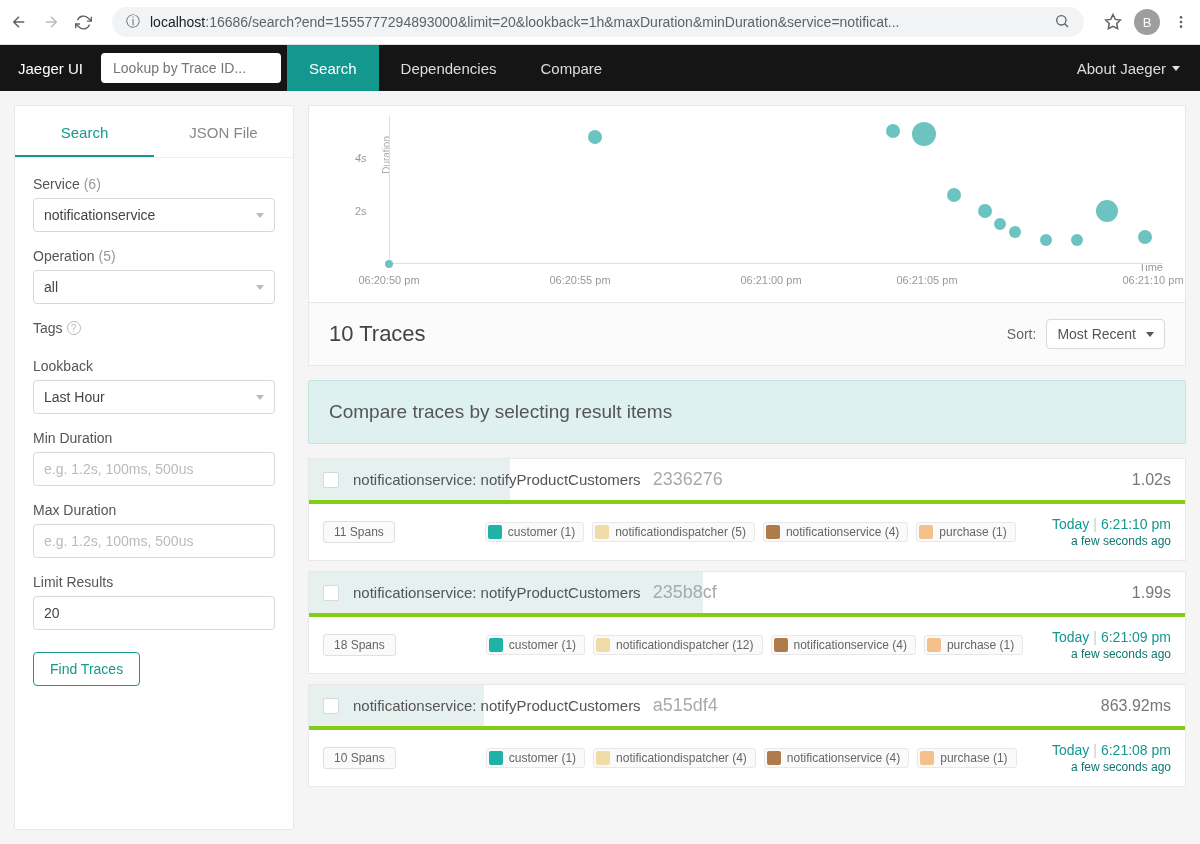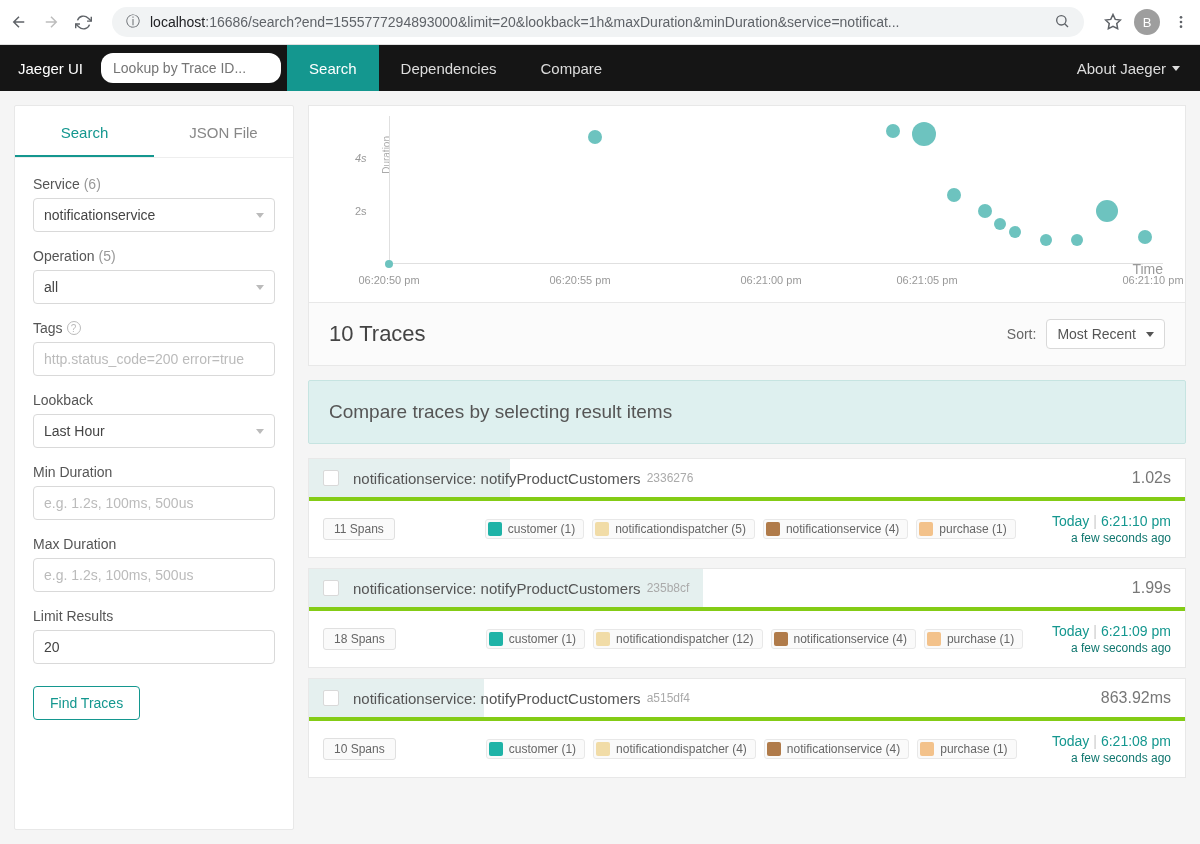--- a/index.html
+++ b/index.html
@@ -10,21 +10,21 @@
   .browser-bar .nav-icon { width: 22px; height: 22px; display:flex;align-items:center;justify-content:center; color:#5f6368; cursor:pointer; }
   .browser-bar .nav-icon.disabled { color:#bdbdbd; }
   .url-bar { flex:1; height:30px; background:#f1f3f4; border-radius:15px; display:flex; align-items:center; padding:0 14px; font-size:14px; color:#5f6368; gap:10px; margin:0 8px;}
   .url-text { white-space:nowrap; overflow:hidden; text-overflow:ellipsis; flex:1; }
   .url-text .host { color:#202124; }
   .avatar-circle { width:26px; height:26px; border-radius:50%; background:#9e9e9e; color:#fff; font-size:13px; display:flex;align-items:center;justify-content:center; }
 
   
   .topnav { height:46px; background:#151515; display:flex; align-items:center; color:#eee; font-size:15px; }
   .topnav .brand { padding:0 18px; font-weight:500; color:#fff; }
-  .trace-lookup { width:180px; height:30px; border-radius:12px; border:none; padding:0 12px; font-size:14px; margin-right:6px; }
+  .trace-lookup { width:180px; height:30px; border-radius:4px; border:none; padding:0 12px; font-size:14px; margin-right:6px; }
   .topnav .navitem { padding:0 22px; height:100%; display:flex; align-items:center; color:#ddd; cursor:pointer; }
   .topnav .navitem.active { background:#199; background:#14978f; background:#199d94; background:#1a9c93;  }
   .topnav .navitem.active { background:#199; }
   .topnav .navitem.active { background:#14978f; color:#fff; }
   .topnav .spacer { flex:1; }
   .topnav .about { padding-right:20px; color:#ddd; display:flex;align-items:center; gap:6px; }
   .caret { display:inline-block; width:0;height:0;border-left:4px solid transparent;border-right:4px solid transparent;border-top:5px solid currentColor; }
 
   
   .main { display:flex; padding:14px; gap:14px; height:calc(100% - 45px - 46px); }
@@ -42,42 +42,42 @@
   .help-circle { width:14px; height:14px; border:1px solid #bbb; border-radius:50%; font-size:10px; color:#bbb; display:inline-flex;align-items:center;justify-content:center; }
   .select, .input { width:100%; height:34px; border:1px solid #d9d9d9; border-radius:4px; padding:0 10px; font-size:14px; color:#444; background:#fff; display:flex; align-items:center; justify-content:space-between;}
   .select .caret { border-top-color:#bbb; }
   .input::placeholder { color:#bbb; }
   .find-btn { align-self:flex-start; height:34px; padding:0 16px; border:1px solid #14978f; border-radius:4px; background:#fff; color:#14978f; font-size:14px; cursor:pointer; margin-top:6px;}
 
   
   .chart-card { background:#fff; border:1px solid #e8e8e8; padding:10px 22px 6px 22px; }
   .chart-area { position:relative; height:180px; }
   .chart-yaxis-label { position:absolute; left:50px; top:20px; font-size:10px; color:#aaa; writing-mode:vertical-rl; transform:rotate(180deg);}
-  .chart-time-label { position:absolute; right:0; top:145px; font-size:14px; color:#999;}
+  .chart-time-label { position:absolute; right:0; top:145px; font-size:11px; color:#999;}
   .ytick { position:absolute; left:24px; font-size:11px; color:#999; }
   .yline { position:absolute; left:58px; top:0; bottom:32px; width:1px; background:#e0e0e0;}
   .xline { position:absolute; left:58px; right:0; bottom:32px; height:1px; background:#e0e0e0;}
   .xtick { position:absolute; bottom:10px; font-size:11px; color:#999; transform:translateX(-50%); white-space:nowrap;}
   .dot { position:absolute; border-radius:50%; background:#6dc3bf; transform:translate(-50%,-50%);}
 
   
   .traces-header { display:flex; align-items:center; justify-content:space-between; background:#fbfbfb; border:1px solid #e8e8e8; border-top:none; padding:16px 20px;}
   .traces-title { font-size:22px; color:#444;}
   .sort-wrap { display:flex; align-items:center; gap:10px; font-size:14px; color:#666;}
   .sort-select { height:30px; border:1px solid #d9d9d9; border-radius:4px; padding:0 10px; display:flex; align-items:center; gap:10px; background:#fff; font-size:14px; color:#555;}
 
   .compare-banner { background:#dceeec; background:#def0ef; border:1px solid #c6e4e1; padding:20px 20px; font-size:19px; color:#555; border-radius:2px;}
 
   
   .trace-row { background:#fff; border:1px solid #e8e8e8; }
   .trace-row-head { display:flex; align-items:center; padding:10px 14px; position:relative; }
   .trace-row-head .prog { position:absolute; left:0; top:0; bottom:0; background:#cfe4e2; opacity:0.55; }
   .checkbox { width:16px; height:16px; border:1px solid #d9d9d9; border-radius:2px; background:#fff; margin-right:14px; position:relative; z-index:1;}
   .trace-name { font-size:15px; color:#555; position:relative; z-index:1; }
-  .trace-id { color:#aaa; margin-left:6px; font-size:12px; position:relative;z-index:1;}
+  .trace-id { color:#aaa; margin-left:12px; font-size:18px; position:relative;z-index:1;}
   .trace-dur { margin-left:auto; color:#777; font-size:16px; position:relative;z-index:1;}
   .trace-row-body { border-top:4px solid #84cc16; padding:12px 14px; display:flex; align-items:center; gap:10px; }
   .spans-badge { border:1px solid #e0e0e0; border-radius:3px; padding:3px 10px; font-size:12px; color:#666; background:#fafafa;}
   .svc-tag { display:flex; align-items:center; gap:6px; border:1px solid #e8e8e8; border-radius:3px; padding:2px 8px 2px 2px; font-size:12px; color:#666; background:#fafafa;}
   .swatch { width:14px; height:14px; border-radius:2px; }
   .trace-meta { margin-left:auto; text-align:right; font-size:14px; }
   .trace-meta .today { color:#14978f; }
   .trace-meta .time  { color:#14978f; }
   .trace-meta .sep { color:#ccc; margin:0 4px;}
   .trace-meta .ago { font-size:12px; color:#0f766e; display:block; margin-top:2px;}
@@ -167,21 +167,20 @@
           <span>all</span>
           <span class="caret"></span>
         </div>
     </div>
 
     <div class="field">
       <div class="field-label">
           <span>Tags</span> 
           <span class="help-circle">?</span>
         </div>
-      <input class="input" placeholder="http.status_code=200 error=true" style="">
     </div>
 
     <div class="field">
       <div class="field-label">Lookback</div>
       <div class="select">
           <span>Last Hour</span>
           <span class="caret"></span>
         </div>
     </div>
 

